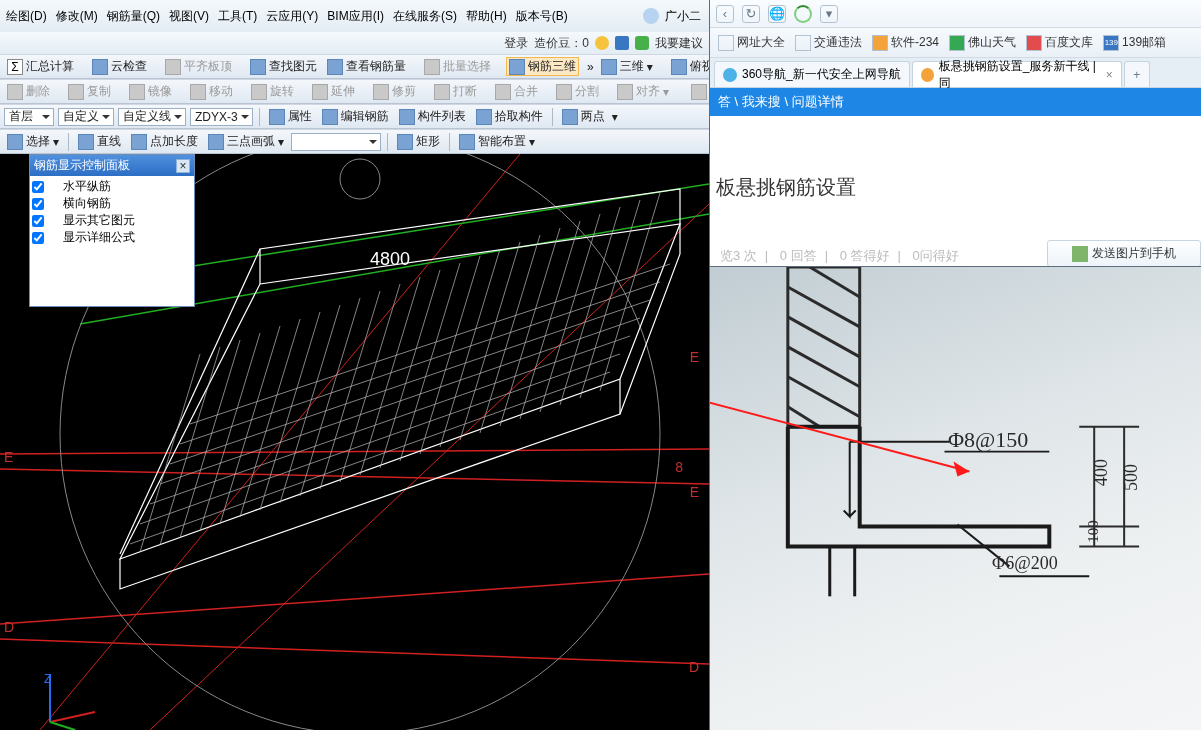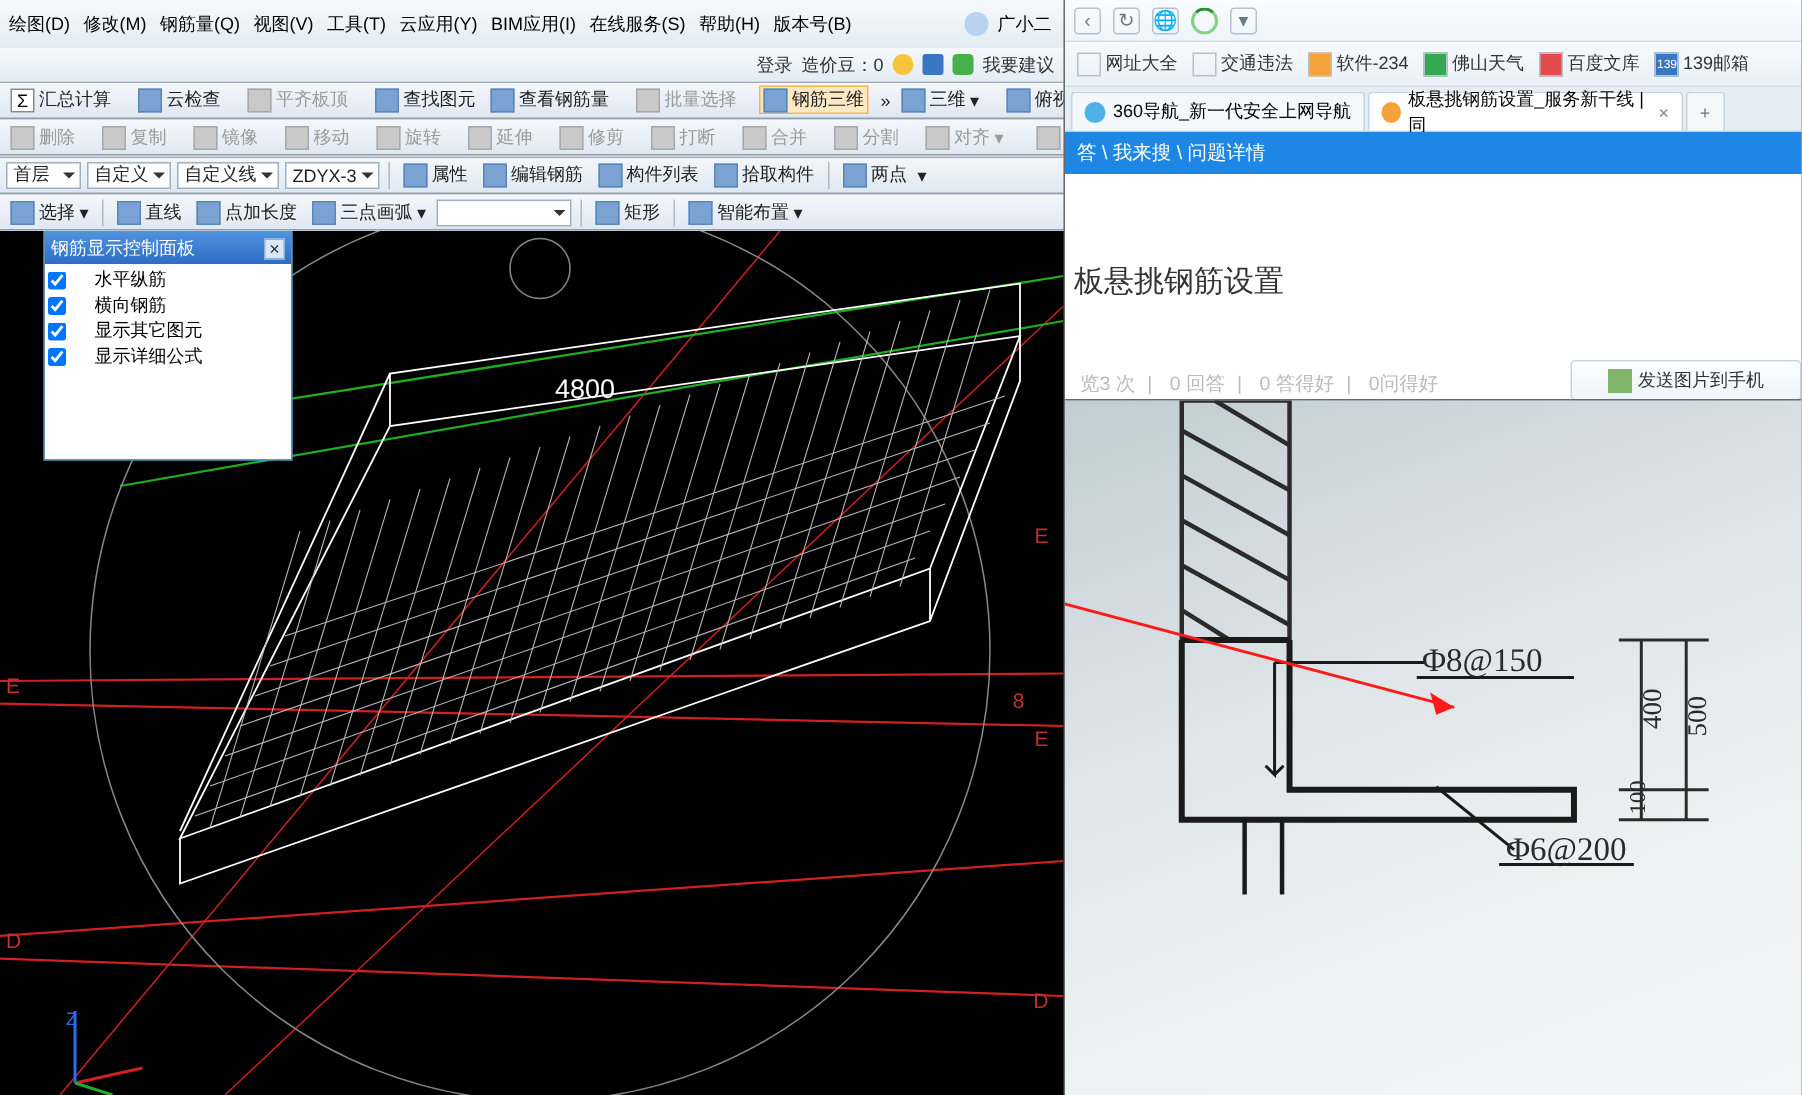--- a/index.html
+++ b/index.html
@@ -487,20 +487,20 @@
           </g>
 
           <line x1="235" y1="185" x2="340" y2="185" stroke="#1a1a1a" stroke-width="2"></line>
           <line x1="290" y1="310" x2="380" y2="310" stroke="#1a1a1a" stroke-width="2"></line>
           <line x1="248" y1="258" x2="300" y2="300" stroke="#1a1a1a" stroke-width="2"></line>
 
           <line x1="-60" y1="120" x2="260" y2="205" stroke="#ff1a1a" stroke-width="2"></line>
           <polygon points="260,205 244,195 248,210" fill="#ff1a1a"></polygon>
         </svg>
         <div class="dlabel" style="left:238px;top:160px;font-size:22px">Φ8@150</div>
-        <div class="dlabel" style="left:294px;top:286px;font-size:22px">Φ6@200</div>
+        <div class="dlabel" style="left:282px;top:286px;font-size:18px">Φ6@200</div>
         <div class="dlabel" style="left:378px;top:195px;font-size:18px;transform:rotate(-90deg)">400</div>
         <div class="dlabel" style="left:408px;top:200px;font-size:18px;transform:rotate(-90deg)">500</div>
         <div class="dlabel" style="left:372px;top:256px;font-size:15px;transform:rotate(-90deg)">100</div>
       </div>
     </div>
   </div>
 </div>
 
 </body></html>

